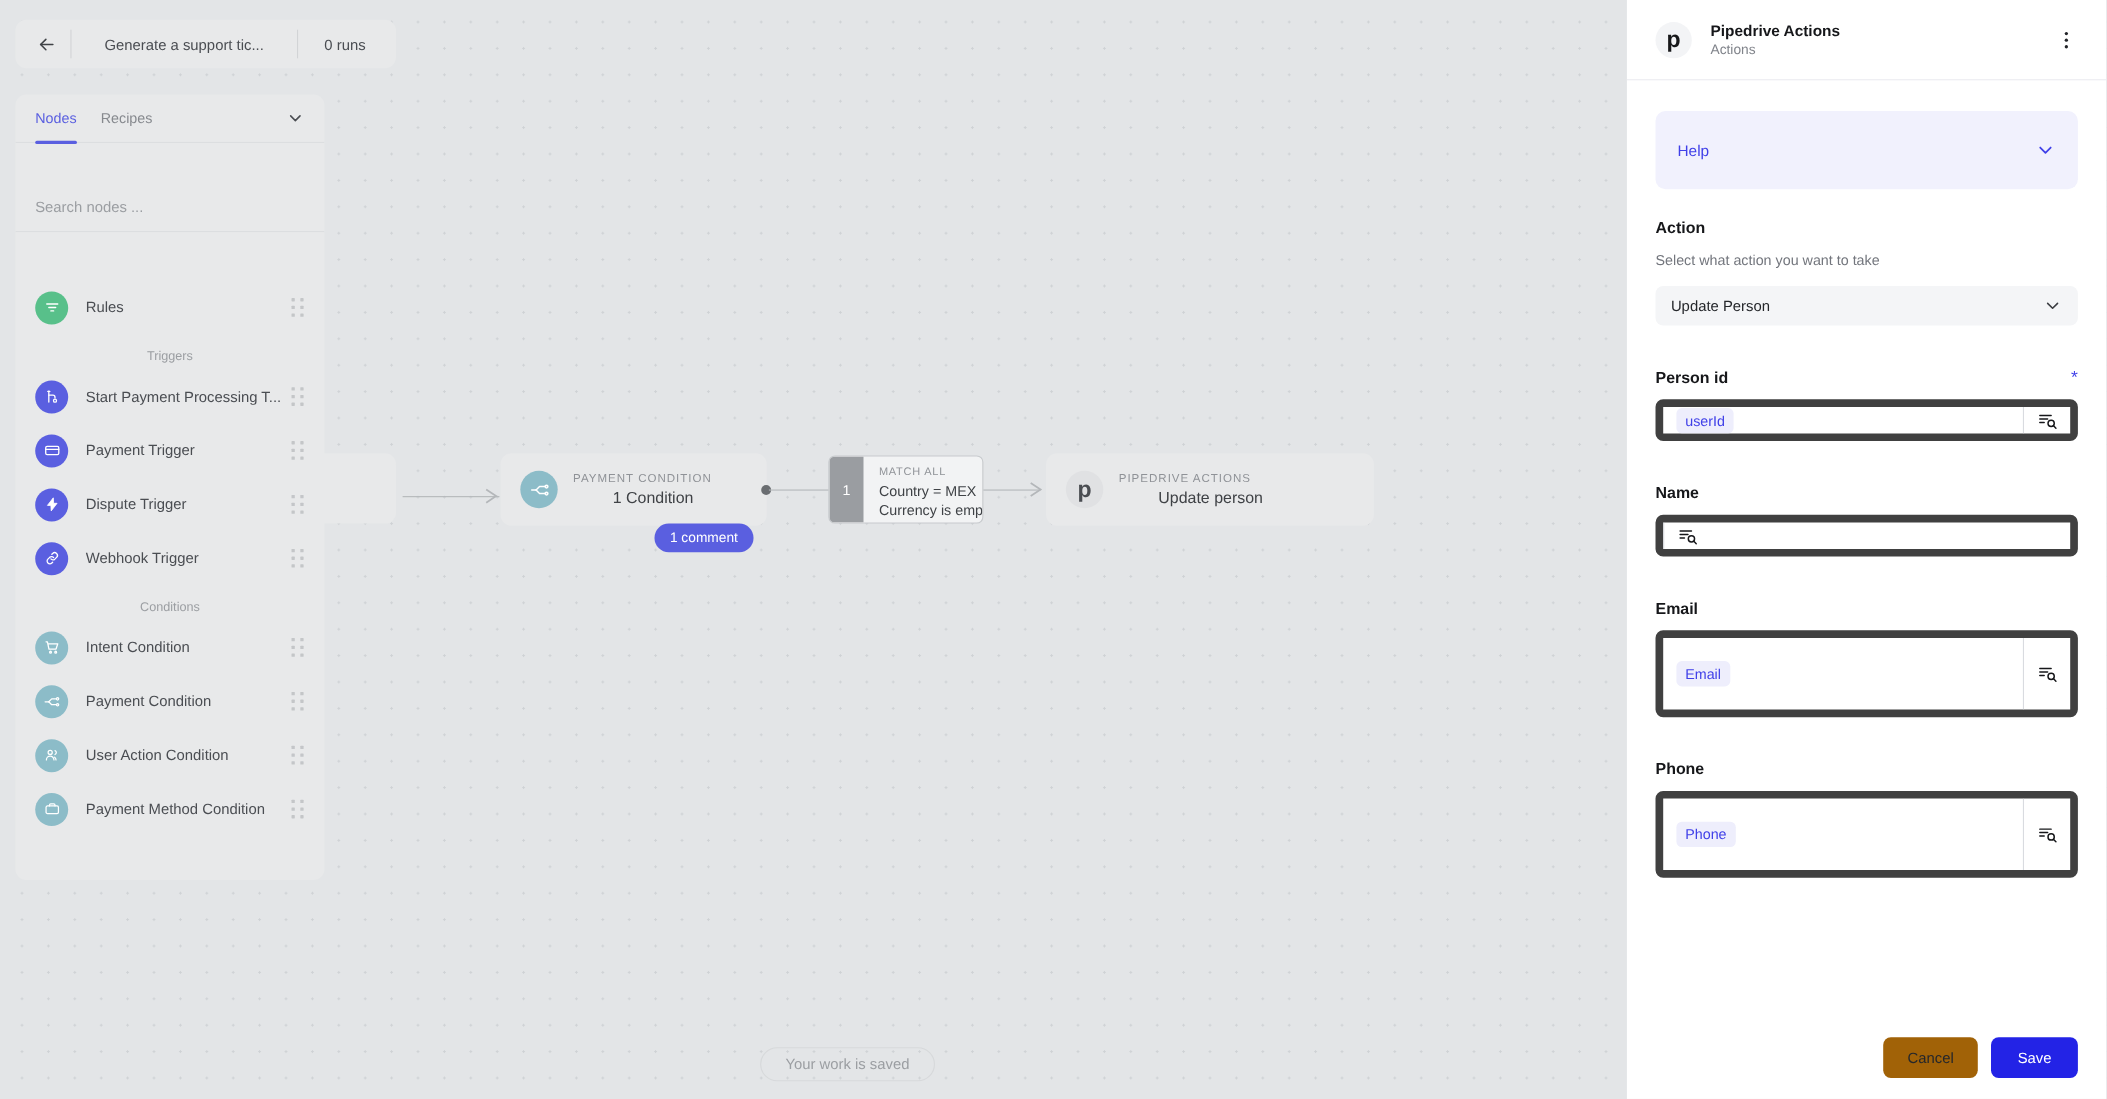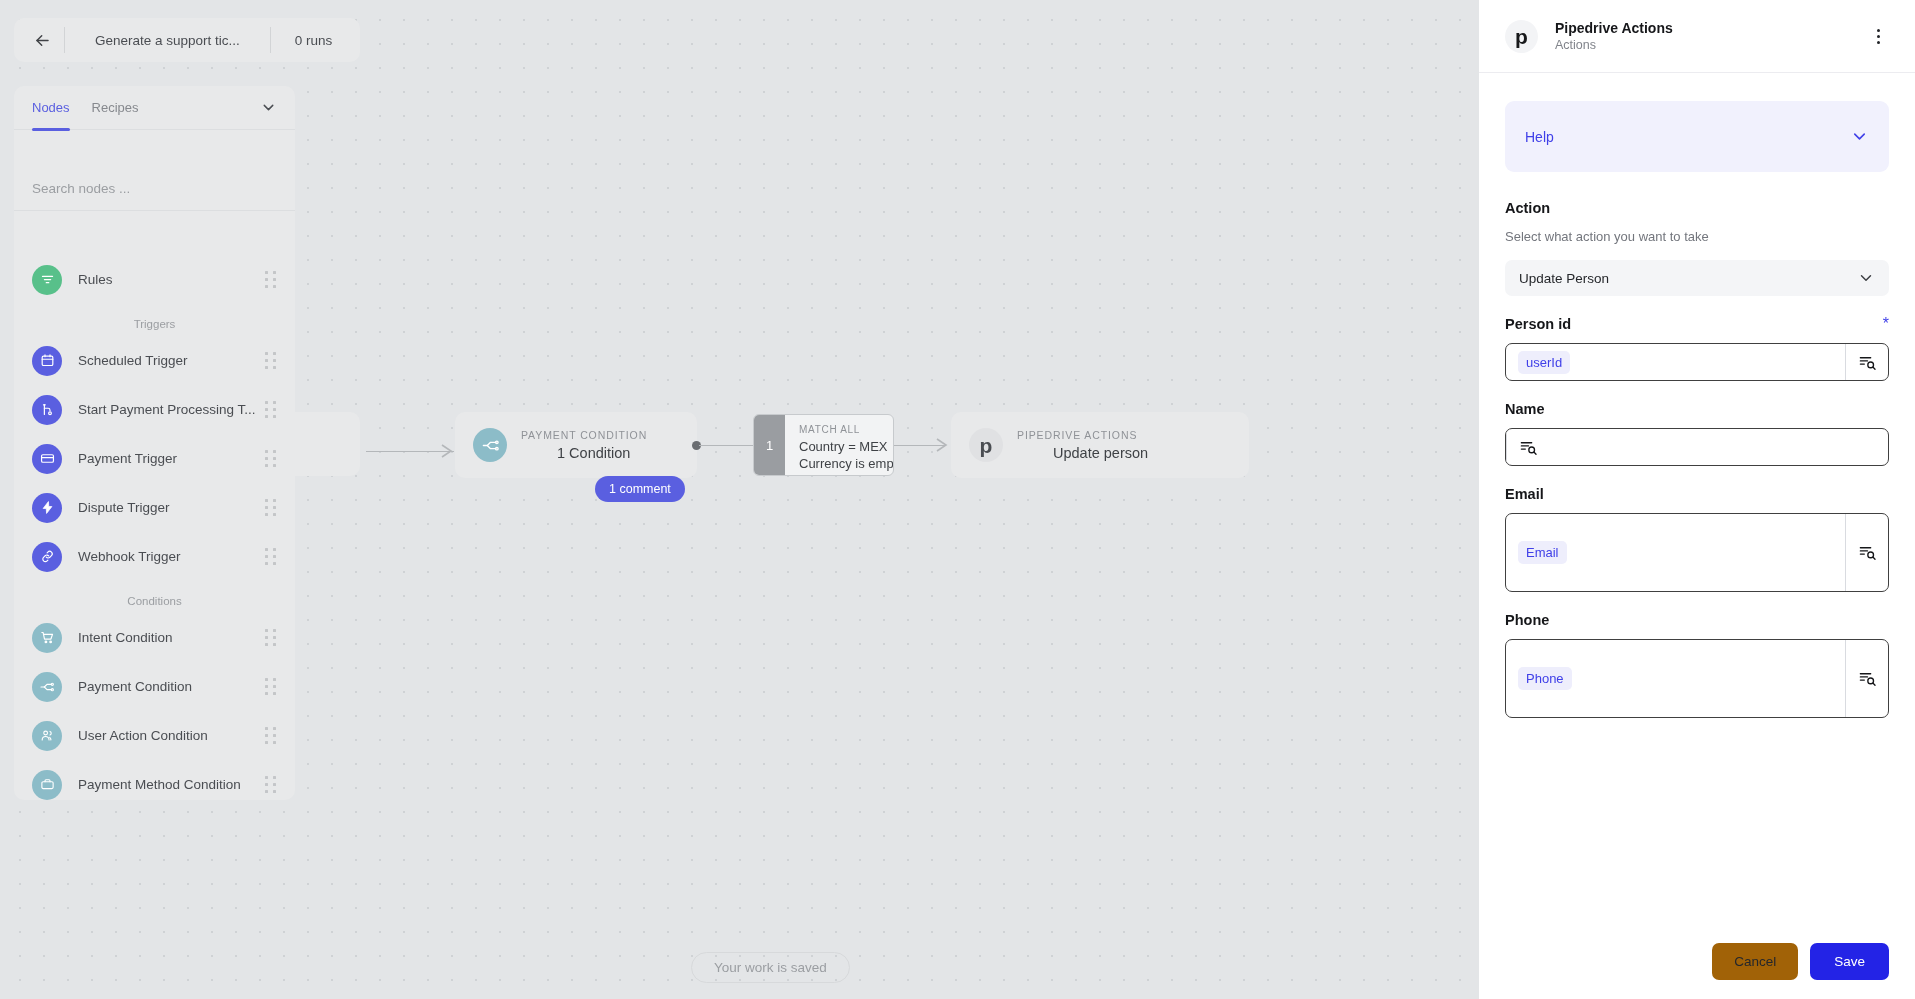--- a/index.html
+++ b/index.html
@@ -179,27 +179,27 @@
   .section-desc { font-size: 13px; color: #73767d; margin-top: 13px; }
 
   .select-box {
     margin-top: 16px; height: 36px; background: #f4f5f7; border-radius: 7px;
     display: flex; align-items: center; padding: 0 14px 0 14px; cursor: pointer;
   }
   .select-value { font-size: 13.5px; color: #25272b; }
   .select-chev { margin-left: auto; display: flex; }
 
   .field-label-row {
-    display: flex; align-items: center; margin-top: 20px;
+    display: flex; align-items: center; margin-top: 40px;
   }
   .field-label { font-size: 14.5px; font-weight: bold; color: #16171a; }
   .req-star { margin-left: auto; color: #4040e8; font-size: 16px; line-height: 10px; }
 
   .input-wrap {
-    margin-top: 11px; border: 1px solid #404040; border-radius: 7px;
+    margin-top: 11px; border: 7px solid #404040; border-radius: 7px;
     display: flex; align-items: stretch; background: #fff; overflow: hidden;
   }
   .input-wrap.tall { min-height: 79px; }
   .input-area {
     flex: 1; display: flex; align-items: center; padding: 0 12px;
   }
   .input-wrap.tall .input-area { padding: 0 12px; }
   .input-text { font-size: 13.5px; color: #25272b; }
   .token {
     background: #eeeefc; color: #4040e8; font-size: 13px;
@@ -325,39 +325,20 @@
             <i></i>
             <i></i>
             <i></i>
             <i></i>
             <i></i>
           </span>
       </div>
 
       <div class="pal-group-label">Triggers</div>
 
-      <div class="pal-item">
-        <span class="pal-icon" style="background:#5a5fe0;">
-          <svg width="15" height="15" viewBox="0 0 24 24" fill="none" stroke="#ffffff" stroke-width="1.9" stroke-linecap="round" stroke-linejoin="round">
-            <rect x="3.5" y="5" width="17" height="15" rx="2"></rect>
-              <path d="M3.5 10h17"></path>
-              <path d="M8 3v3"></path>
-              <path d="M16 3v3"></path>
-          </svg>
-        </span>
-        <span class="pal-label">Scheduled Trigger</span>
-        <span class="drag-handle">
-            <i></i>
-            <i></i>
-            <i></i>
-            <i></i>
-            <i></i>
-            <i></i>
-          </span>
-      </div>
 
       <div class="pal-item">
         <span class="pal-icon" style="background:#5a5fe0;">
           <svg width="15" height="15" viewBox="0 0 24 24" fill="none" stroke="#ffffff" stroke-width="1.9" stroke-linecap="round" stroke-linejoin="round">
             <path d="M7 4v16"></path>
               <path d="M7 10h6a3 3 0 0 1 3 3v1"></path>
               <circle cx="16" cy="18" r="2.2"></circle>
               <path d="M5.5 4.5h3"></path>
           </svg>
         </span>

